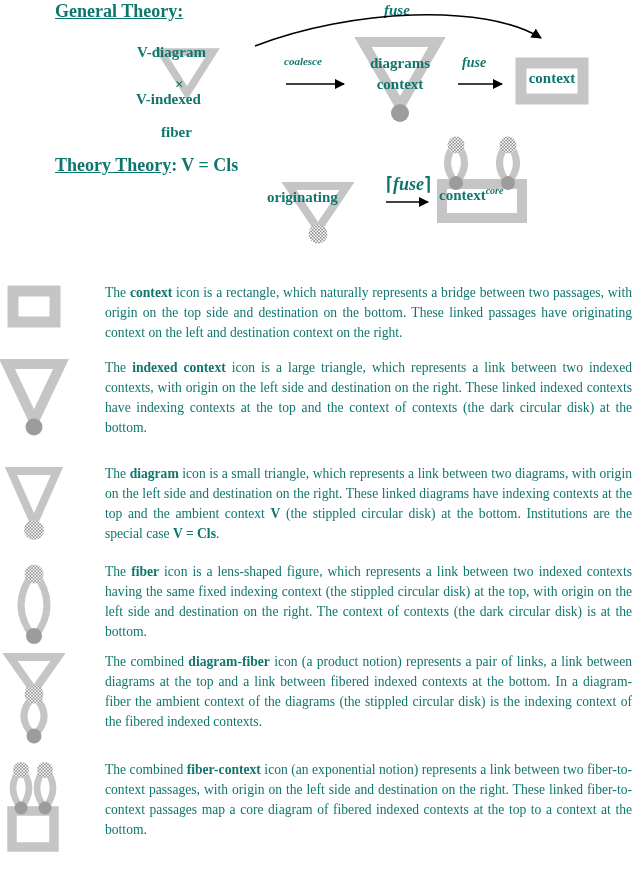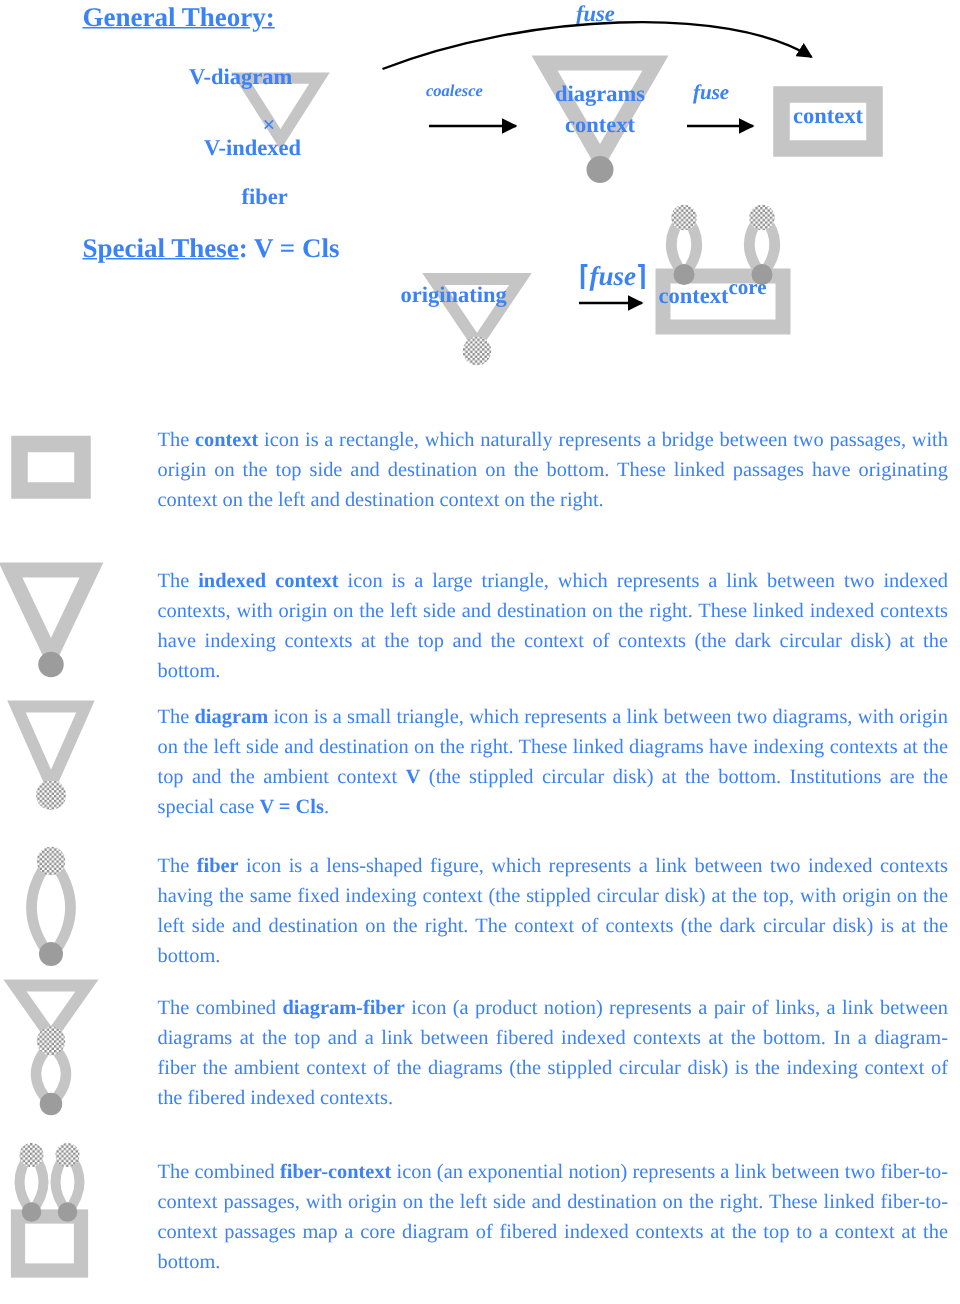--- a/index.html
+++ b/index.html
@@ -1,30 +1,30 @@
 <!DOCTYPE html>
 <html><head>
 <meta charset="utf-8">
 <style>
   html,body{margin:0;padding:0;background:#ffffff;}
-  .page{position:relative;width:640px;height:869px;background:#ffffff;color:#3b82f6;
+  .page{position:relative;width:640px;height:869px;background:#ffffff;color:#0f766e;
         font-family:"Liberation Serif",serif;overflow:hidden;}
   .abs{position:absolute;}
   .hd{position:absolute;font-size:18px;font-weight:bold;white-space:nowrap;}
   .ul{text-decoration:underline;}
   .lab{position:absolute;font-size:15px;font-weight:bold;white-space:nowrap;}
   .ital{font-style:italic;}
   .ctr{text-align:center;}
   .b15{font-weight:bold;font-size:15px;}
-  sup.core{font-size:14px;font-weight:bold;}
+  sup.core{font-size:10px;font-weight:bold;font-style:italic;}
   .shape{fill:none;stroke:#c5c5c5;}
   .disk{fill:#9c9c9c;}
   .stipfill{fill:url(#stip);}
   .arrow-line{stroke:#000;stroke-width:1.6;fill:none;}
-  .lrow{position:absolute;left:0;width:640px;display:flex;align-items:center;}
+  .lrow{position:absolute;left:0;width:640px;display:flex;align-items:flex-start;}
   .icol{width:105px;flex:0 0 105px;}
   .ltext{width:527px;margin:0;font-size:13.6px;line-height:20px;text-align:justify;}
   svg{overflow:visible;}
 </style>
 </head>
 <body>
 
 <div class="page">
 
   <svg width="0" height="0" style="position:absolute" aria-hidden="true">
@@ -46,21 +46,21 @@
 
     <div class="lab ital" style="left:384px;top:2px">fuse</div>
 
     <svg class="abs" style="left:250px;top:11px" width="304" height="40">
       <path class="arrow-line" d="M5,35 C100,-2 235,-8 291,27" marker-end="url(#arr)"></path>
     </svg>
 
     <svg class="abs" style="left:156px;top:47px" width="62" height="54">
       <path class="shape" d="M5,5 L57,5 L31,46 Z" stroke-width="7.5"></path>
     </svg>
-    <div class="lab" style="left:126px;top:44px">V-diagram</div>
+    <div class="lab" style="left:137px;top:44px">V-diagram</div>
     <div class="lab" style="left:175px;top:76px">×</div>
     <div class="lab" style="left:136px;top:91px">V-indexed</div>
     <div class="lab" style="left:161px;top:124px">fiber</div>
 
     <div class="lab ital" style="left:284px;top:55px;font-size:11px">coalesce</div>
     <svg class="abs" style="left:284px;top:77px" width="70" height="14">
       <line class="arrow-line" x1="2" y1="7" x2="60" y2="7" marker-end="url(#arr)"></line>
     </svg>
 
     <svg class="abs" style="left:357px;top:36px" width="86" height="92">
@@ -73,21 +73,21 @@
     <div class="lab ital" style="left:462px;top:55px;font-size:14px">fuse</div>
     <svg class="abs" style="left:456px;top:77px" width="56" height="14">
       <line class="arrow-line" x1="2" y1="7" x2="46" y2="7" marker-end="url(#arr)"></line>
     </svg>
 
     <svg class="abs" style="left:514px;top:56px" width="76" height="50">
       <rect class="shape" x="7" y="7" width="62" height="36" stroke-width="11"></rect>
     </svg>
     <div class="lab ctr" style="left:514px;top:70px;width:76px">context</div>
 
-    <div class="hd" style="left:55px;top:155px"><span class="ul">Special These</span><span>: V = Cls</span></div>
+    <div class="hd" style="left:55px;top:155px"><span class="ul">Theory Theory</span><span>: V = Cls</span></div>
 
     <svg class="abs" style="left:283px;top:181px" width="72" height="66">
       <path class="shape" d="M6,5 L64,5 L35,48 Z" stroke-width="8"></path>
       <circle class="stipfill" cx="35" cy="53" r="9.5"></circle>
     </svg>
     <div class="lab" style="left:267px;top:189px">originating</div>
 
     <div class="lab" style="left:386px;top:173px;font-size:18px"><span>⌈</span><span class="ital">fuse</span><span>⌉</span></div>
     <svg class="abs" style="left:384px;top:195px" width="54" height="14">
       <line class="arrow-line" x1="2" y1="7" x2="44" y2="7" marker-end="url(#arr)"></line>
@@ -107,21 +107,21 @@
 
   <div class="lrow" style="top:283px">
     <div class="icol">
       <svg width="56" height="44" style="margin:2px 0 0 6px">
         <rect class="shape" x="7" y="6" width="42" height="31" stroke-width="11"></rect>
       </svg>
     </div>
     <p class="ltext"><span>The </span><b>context</b><span> icon is a rectangle, which naturally represents a bridge between two passages, with origin on the top side and destination on the bottom. These linked passages have originating context on the left and destination context on the right.</span></p>
   </div>
 
-  <div class="lrow" style="top:374px">
+  <div class="lrow" style="top:358px">
     <div class="icol">
       <svg width="64" height="80" style="margin:0 0 0 2px">
         <path class="shape" d="M5,6 L59,6 L32,63 Z" stroke-width="10"></path>
         <circle class="disk" cx="32" cy="69" r="8.5"></circle>
       </svg>
     </div>
     <p class="ltext"><span>The </span><b>indexed context</b><span> icon is a large triangle, which represents a link between two indexed contexts, with origin on the left side and destination on the right. These linked indexed contexts have indexing contexts at the top and the context of contexts (the dark circular disk) at the bottom.</span></p>
   </div>
 
   <div class="lrow" style="top:464px">

